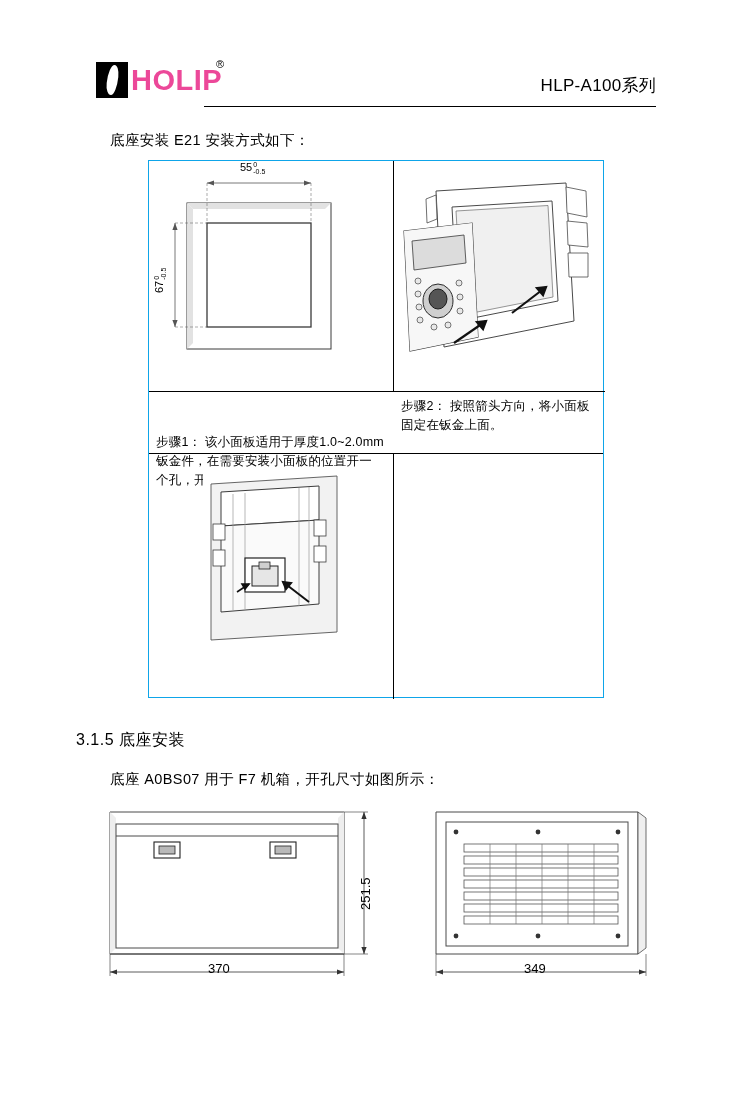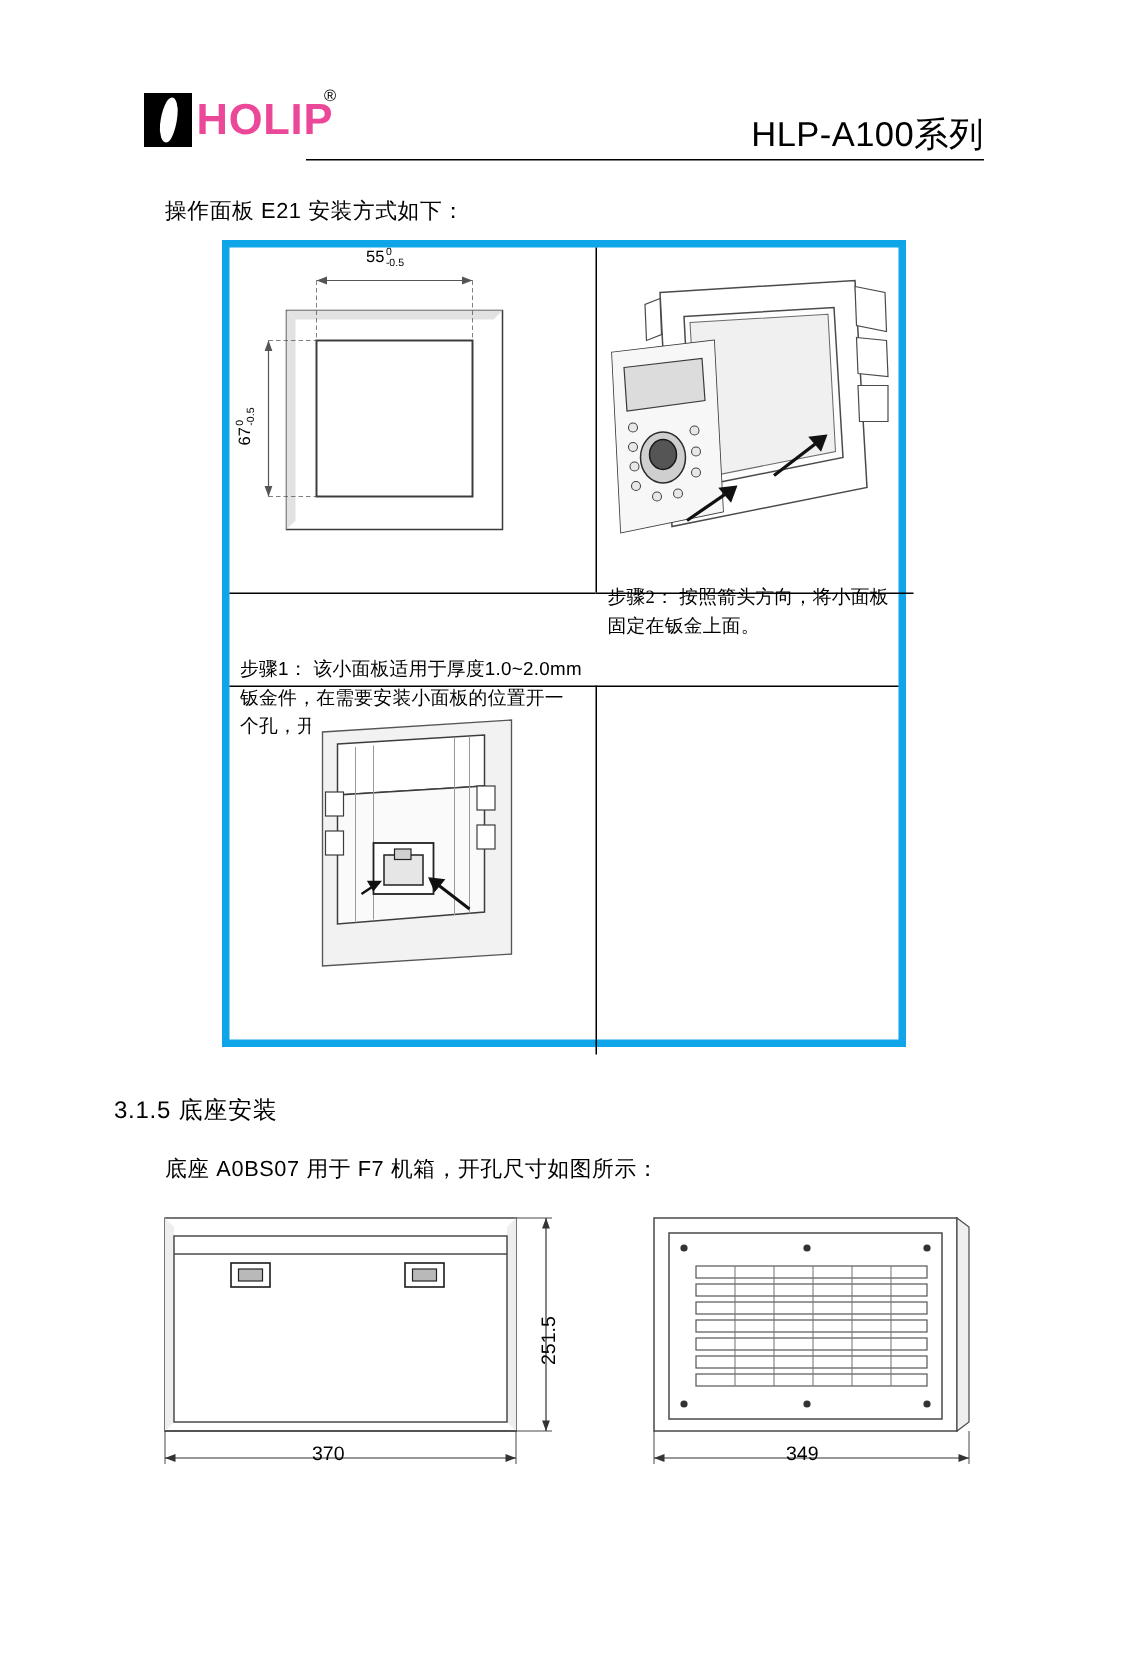--- a/index.html
+++ b/index.html
@@ -66,21 +66,21 @@
   .logo-reg {
     position: absolute;
     left: 120px;
     top: -4px;
     font-size: 11px;
   }
   .header-right {
     position: absolute;
     right: 0;
     top: 12px;
-    font-size: 23px;
+    font-size: 17px;
     letter-spacing: 0.3px;
     padding-left: 28px;
   }
   .header-rule {
     position: absolute;
     left: 108px;
     right: 0;
     top: 44px;
     border-bottom: 1px solid #000;
   }
@@ -94,21 +94,21 @@
     letter-spacing: 0.4px;
   }
 
   
   .step-table {
     position: absolute;
     left: 148px;
     top: 160px;
     width: 456px;
     height: 538px;
-    border: 5px solid #0ea5e9;
+    border: 1px solid #0ea5e9;
     box-sizing: border-box;
   }
   .st-vline {
     position: absolute;
     left: 244px;
     top: 0;
     width: 1px;
     height: 230px;
     background: #000;
   }
@@ -144,21 +144,21 @@
     height: 246px;
     background: #000;
   }
   .cap {
     position: absolute;
     font-size: 12.5px;
     line-height: 1.5;
     letter-spacing: 0.2px;
   }
   .cap1 { left: 7px; top: 236px; width: 228px; margin-top: 36px; }
-  .cap2 { left: 252px; top: 224px; width: 196px; font-family: Liberation Serif, serif; }
+  .cap2 { left: 252px; top: 236px; width: 196px; }
   .cap3 { left: 7px; top: 497px; width: 228px; }
 
   
   .cell-draw {
     position: absolute;
   }
 
   
   .sec-title {
     position: absolute;
@@ -213,21 +213,21 @@
   <div class="header">
     <div class="logo-wrap">
       <div class="logo-mark"></div>
       <div class="logo-text">HOLIP</div>
       <div class="logo-reg">®</div>
     </div>
     <div class="header-right">HLP-A100系列</div>
     <div class="header-rule"></div>
   </div>
 
-  <div class="intro-line">操作面板 E21 安装方式如下：</div>
+  <div class="intro-line">底座安装 E21 安装方式如下：</div>
 
   <div class="step-table">
     <div class="st-vline"></div>
     <div class="st-hline2"></div>
     <div class="st-hline3"></div>
     <div class="st-hline"></div>
     <div class="st-vline2"></div>
 
     <div class="cell-draw" style="left:0;top:0;width:244px;height:230px;">
       <svg width="244" height="230" viewBox="0 0 244 230">

